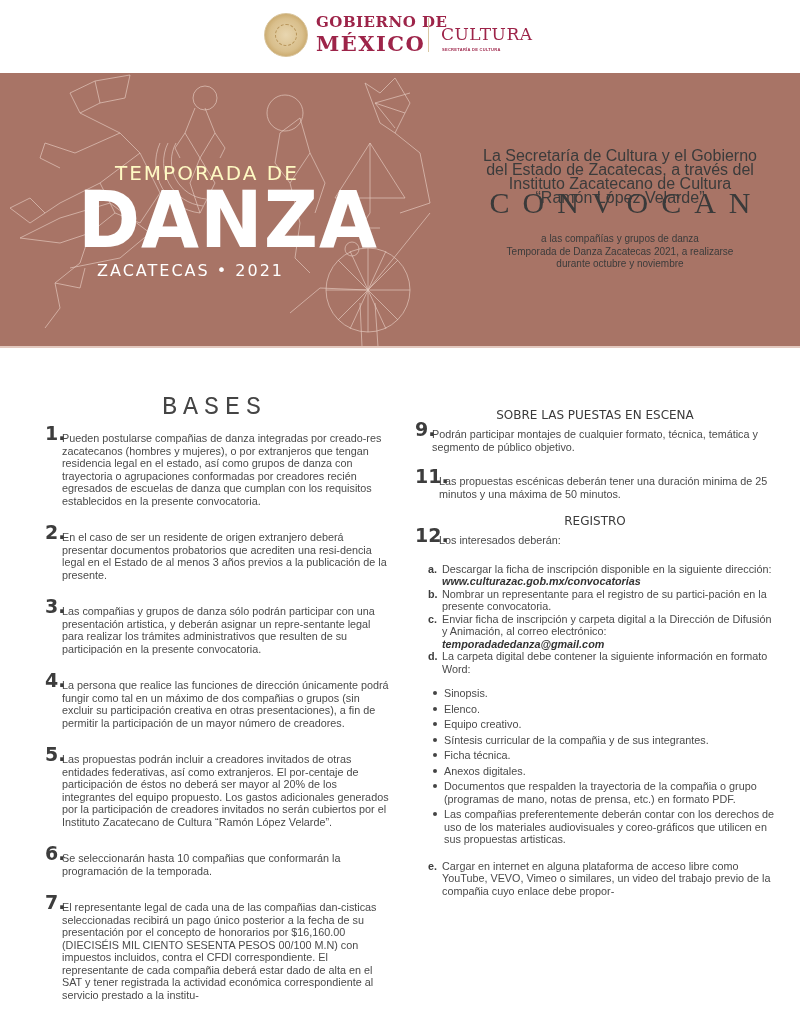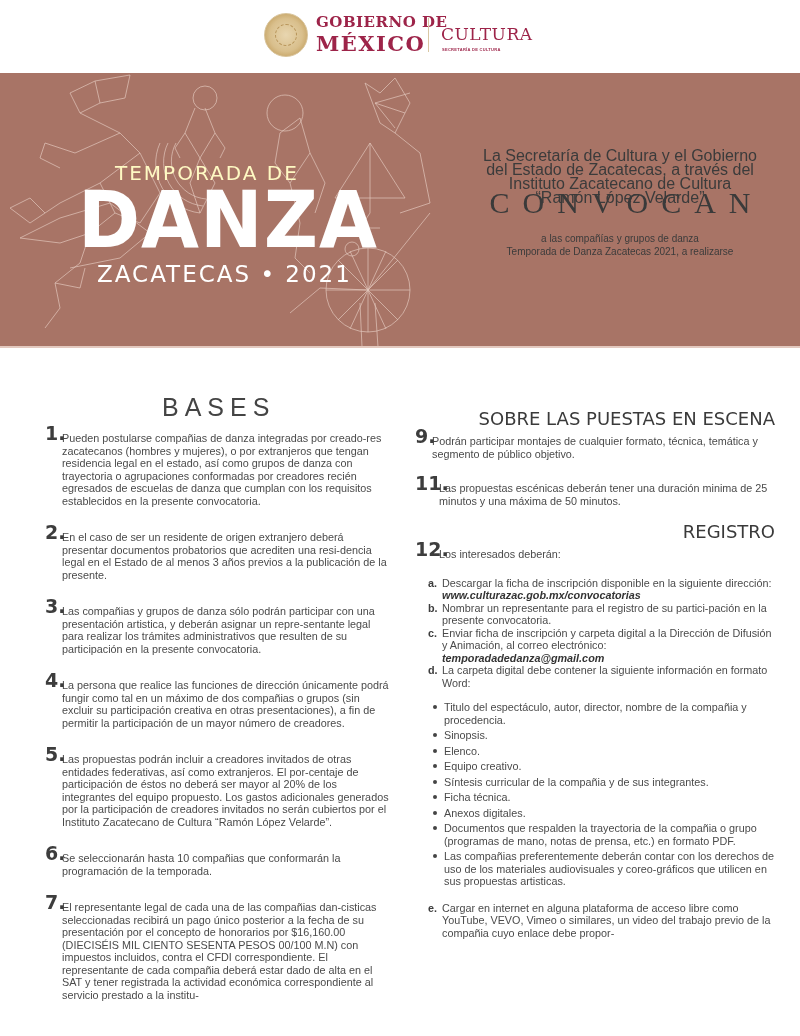--- a/index.html
+++ b/index.html
@@ -19,37 +19,37 @@
   .vdivider { position: absolute; left: 428px; top: 18px; width: 1px; height: 34px; background: #d9c7a3; }
   .cultura { position: absolute; left: 441px; top: 26px; color: #9d2449; font-family: "DejaVu Serif", serif; font-weight: normal; font-size: 17px; letter-spacing: 0.5px; line-height: 1; text-align: center; }
   .cultura-sub { position: absolute; left: 442px; top: 47px; color: #9d2449; font-size: 4px; font-weight: bold; letter-spacing: 0.3px; }
 
   
   .banner { position: absolute; top: 73px; left: 0; width: 800px; height: 274px; background: #a87466; overflow: hidden; }
   .banner-bottom-line { position: absolute; top: 346px; left: 0; width: 800px; height: 2px; background: #e3c9bf; }
   .art { position: absolute; left: 0; top: 0; width: 440px; height: 274px; }
   .title-temporada { position: absolute; left: 115px; top: 88px; font-size: 20px; letter-spacing: 2px; color: #fef9c3; font-family: "DejaVu Sans", sans-serif; }
   .title-danza { position: absolute; left: 78px; top: 108px; font-size: 78px; font-weight: bold; letter-spacing: 1px; color: #fff; font-family: "DejaVu Sans", sans-serif; line-height: 1; transform: scaleX(0.96); transform-origin: left; }
-  .title-zac { position: absolute; left: 97px; top: 188px; font-size: 23px; letter-spacing: 2px; color: #fff; font-family: "DejaVu Sans", sans-serif; }
+  .title-zac { position: absolute; left: 97px; top: 188px; font-size: 16px; letter-spacing: 2px; color: #fff; font-family: "DejaVu Sans", sans-serif; }
 
   .banner-right { position: absolute; left: 450px; top: 0; width: 340px; text-align: center; }
   .intro { position: absolute; left: 0; top: 40px; width: 340px; font-size: 16px; line-height: 14px; color: #3b3b3b; margin-top: 36px; }
   .convocan { position: absolute; left: 0; top: 113px; width: 340px; font-size: 30px; letter-spacing: 13px; color: #3a3a3a; font-family: Liberation Serif, serif; padding-left: 13px; }
   .convocan-desc { position: absolute; left: 0; top: 160px; width: 340px; font-size: 10px; line-height: 12.5px; color: #3b3b3b; }
 
   
-  .bases-title { position: absolute; left: 162px; top: 393px; font-size: 25px; letter-spacing: 6px; color: #444; font-family: Liberation Sans, sans-serif; }
+  .bases-title { position: absolute; left: 162px; top: 393px; font-size: 25px; letter-spacing: 6px; color: #444; font-family: Liberation Mono, monospace; }
   .col-left { position: absolute; left: 45px; top: 432px; width: 345px; }
   .col-right { position: absolute; left: 415px; top: 408px; width: 360px; }
 
   .item { position: relative; padding-left: 17px; font-size: 10.8px; line-height: 12.5px; color: #4a4a4a; }
   .item .num { position: absolute; left: 0; top: -5px; font-size: 19px; font-weight: bold; color: #3d3d3d; font-family: "DejaVu Sans", sans-serif; }
   .item-text { display: block; }
 
-  .sec-title { text-align: right; font-size: 18px; color: #3a3a3a; font-family: "DejaVu Sans", sans-serif; }
+  .sec-title { text-align: center; font-size: 12px; color: #3a3a3a; font-family: "DejaVu Sans", sans-serif; }
 
   .sub { position: relative; padding-left: 27px; font-size: 10.8px; line-height: 12.5px; color: #4a4a4a; }
   .sub .letter { position: absolute; left: 13px; top: 0; font-weight: bold; color: #3d3d3d; }
   .sub b { color: #333; font-style: italic; }
   .bullets { list-style: none; }
   .bullets li { position: relative; padding-left: 29px; font-size: 10.8px; line-height: 12.5px; color: #4a4a4a; margin-bottom: 3px; }
   .bullets li::before { content: ""; position: absolute; left: 18px; top: 4px; width: 4px; height: 4px; border-radius: 50%; background: #444; }
 </style>
 </head>
 <body>
@@ -123,20 +123,21 @@
     <div class="intro">
       <div>La Secretaría de Cultura y el Gobierno</div>
       <div>del Estado de Zacatecas, a través del</div>
       <div>Instituto Zacatecano de Cultura</div>
       <div>“Ramón López Velarde”</div>
     </div>
     <div class="convocan">CONVOCAN</div>
     <div class="convocan-desc">
       <div>a las compañías y grupos de danza</div>
       <div>Temporada de Danza Zacatecas 2021, a realizarse</div>
+      <div>durante octubre y  noviembre</div>
     </div>
   </div>
 </div>
 <div class="banner-bottom-line"></div>
 
 <div class="bases-title">BASES</div>
 
 <div class="col-left">
   <div class="item" style="margin-bottom:24px">
     <span class="num">1.</span>
@@ -198,21 +199,20 @@
     <span class="letter">c.</span>
     <span>Enviar ficha de inscripción y carpeta digital a la Dirección de Difusión y Animación, al correo electrónico:</span><br>
     <b>temporadadedanza@gmail.com</b>
   </div>
   <div class="sub" style="margin-bottom:12px">
     <span class="letter">d.</span>
     <span>La carpeta digital debe contener la siguiente información en formato Word:</span>
   </div>
 
   <ul class="bullets" style="margin-bottom:14px">
-    <li>Titulo del espectáculo, autor, director, nombre de la compañia y procedencia.</li>
     <li>Sinopsis.</li>
     <li>Elenco.</li>
     <li>Equipo creativo.</li>
     <li>Síntesis curricular de la compañia y de sus integrantes.</li>
     <li>Ficha técnica.</li>
     <li>Anexos digitales.</li>
     <li>Documentos que respalden la trayectoria de la compañia o grupo (programas de mano, notas de prensa, etc.) en formato PDF.</li>
     <li>Las compañias  preferentemente deberán contar con los derechos de uso de los materiales audiovisuales y coreo-gráficos que utilicen en sus propuestas artisticas.</li>
   </ul>
 

